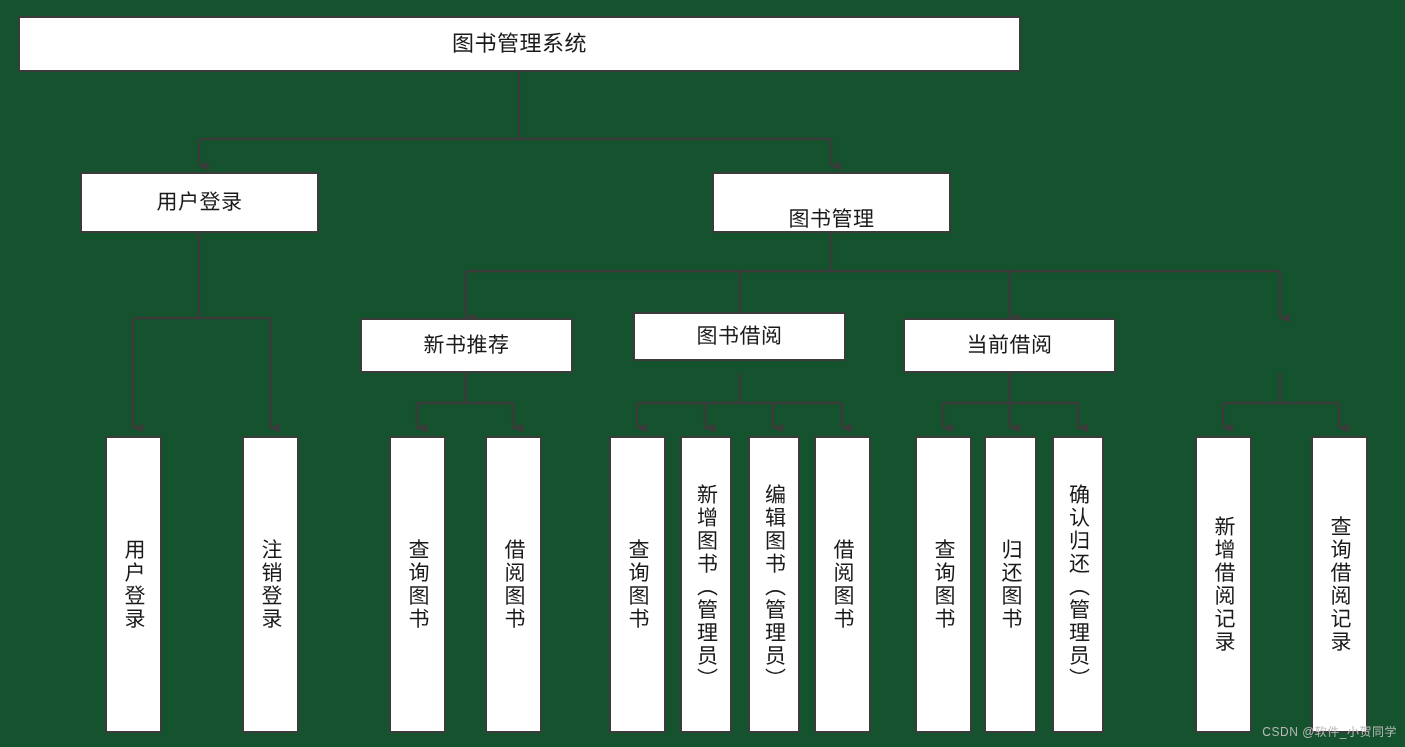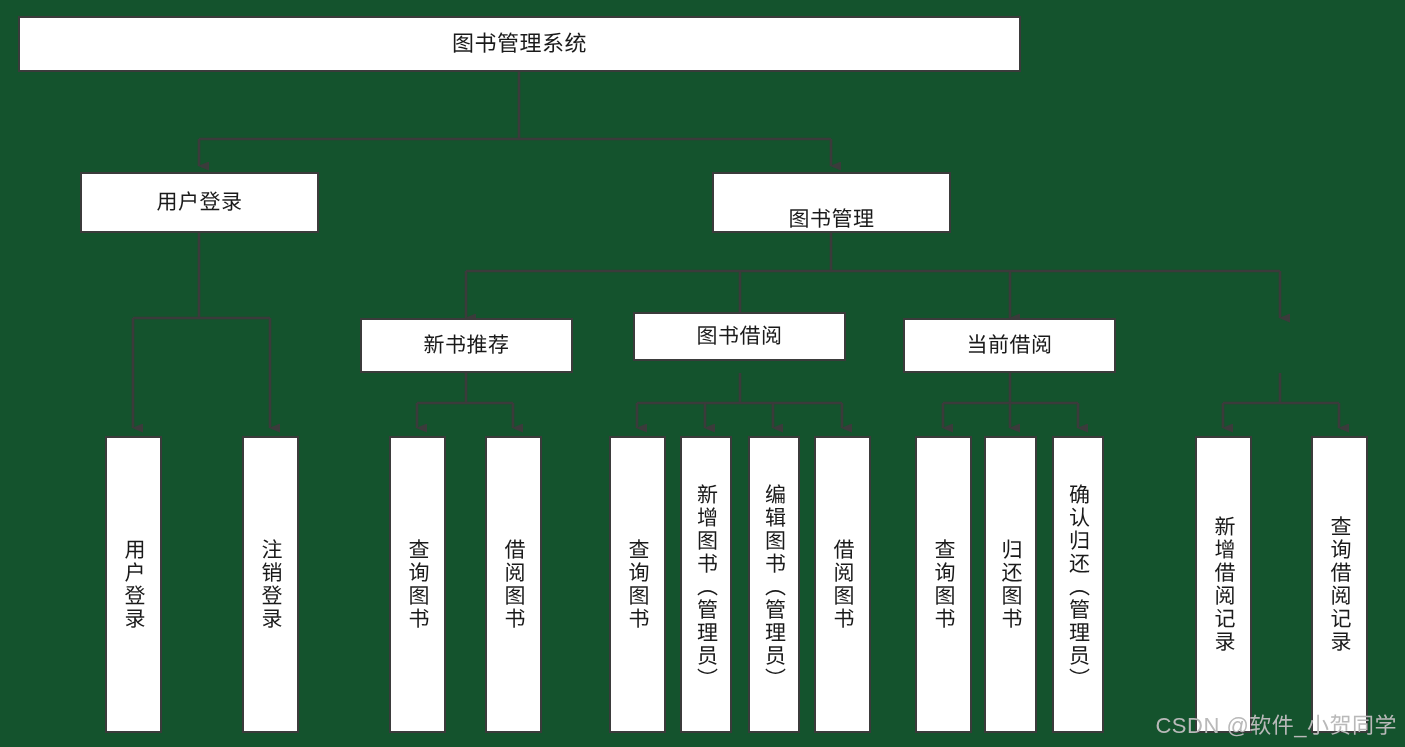--- a/index.html
+++ b/index.html
@@ -68,21 +68,21 @@
   .node.vert.align-top .node-label {
     margin-top: 6px;
   }
   .node.vert {
     align-items: center;
   }
   #watermark {
     position: absolute;
     right: 8px;
     bottom: 8px;
-    font-size: 22px;
+    font-size: 12px;
     color: #b9b9b9;
     white-space: nowrap;
     z-index: 5;
     letter-spacing: 0.5px;
   }
 </style>
 </head>
 <body>
 
 <div id="diagram-root">

